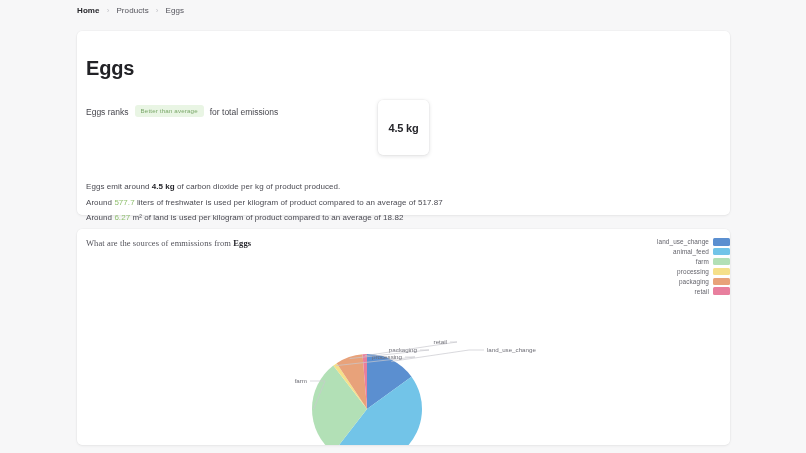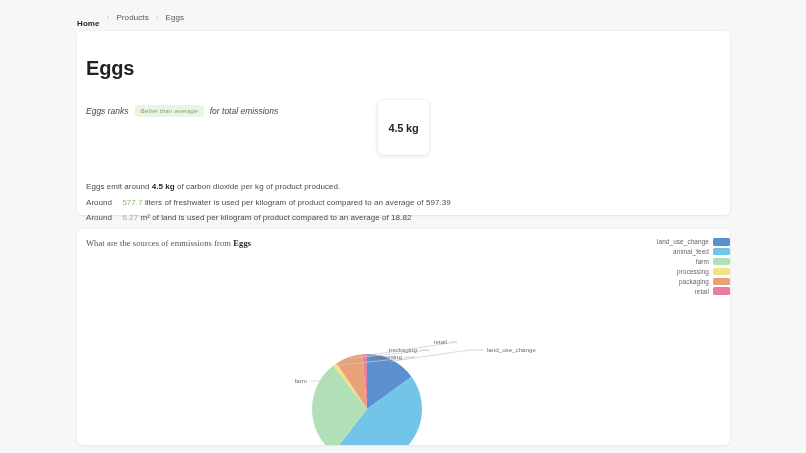--- a/index.html
+++ b/index.html
@@ -12,21 +12,21 @@
   }
   .page { position: relative; width: 806px; height: 453px; background: #f7f7f8; }
 
   
   .breadcrumb {
     position: absolute; left: 77px; top: 6px;
     display: flex; align-items: center; gap: 7px;
     font-size: 8px; color: #6f6f76; letter-spacing: .1px;
   }
   .crumb { color: #53535b; }
-  .crumb.home { color: #26262b; font-weight: 700; margin-top: 13px; }
+  .crumb.home { color: #26262b; font-weight: 700; }
   .crumb.current { color: #53535b; }
   .crumb-sep { color: #c3c3c9; font-size: 8px; }
 
   
   .card {
     position: absolute;
     background: #ffffff;
     border-radius: 5px;
     box-shadow: 0 1px 3px rgba(16,18,24,.06), 0 0 0 .6px rgba(20,22,30,.035);
   }
@@ -34,22 +34,22 @@
   #sources-card  { left: 77px; top: 229px; width: 653px; height: 216px; }
 
   
   .title {
     position: absolute; left: 9px; top: 13px;
     font-size: 20px; font-weight: 700; color: #222226;
     letter-spacing: -.2px;
   }
   .rank-row {
     position: absolute; left: 9px; top: 74px;
-    display: flex; align-items: center; gap: 6px;
-    font-size: 8.5px; color: #46464d; font-style: italic;
+    display: flex; align-items: flex-end; gap: 6px;
+    font-size: 8.5px; color: #46464d;
   }
   .badge {
     background: #e9f5e4; color: #7ba86a;
     border-radius: 3px; padding: 3px 6px 3px 6px;
     font-size: 6.2px; letter-spacing: .15px; line-height: 1;
     white-space: nowrap;
   }
   .rank-suffix { color: #46464d; }
 
   .kpi-card {
@@ -60,21 +60,21 @@
     display: flex; align-items: center; justify-content: center;
   }
   .kpi-value { font-size: 11px; font-weight: 700; color: #26262b; letter-spacing: -.2px; }
 
   .facts { position: absolute; left: 9px; top: 152px; width: 600px; }
   .fact {
     font-size: 8px; color: #4a4a52; line-height: 1;
     margin-bottom: 7.6px; letter-spacing: .05px;
   }
   .fact .b { font-weight: 700; color: #26262b; }
-  .fact .hl { color: #8fbf6e; margin-left: 8px; }
+  .fact .hl { color: #8fbf6e; }
 
   
   .sources-heading {
     position: absolute; left: 9px; top: 9px;
     font-size: 8.5px; color: #53535b; letter-spacing: .1px; font-family: Liberation Serif, serif;
   }
   .sources-heading .strong { font-weight: 700; color: #26262b; }
 
   .chart-area { position: absolute; left: 0; top: 24px; width: 653px; height: 192px; }
   .chart-svg { display: block; width: 653px; height: 192px; }
@@ -112,21 +112,21 @@
       <span class="badge">Better than average</span>
       <span class="rank-suffix">for total emissions</span>
     </div>
 
     <div class="kpi-card">
       <span class="kpi-value">4.5 kg</span>
     </div>
 
     <div class="facts" id="facts-container">
         <div class="fact"><span>Eggs emit around </span><span class="b">4.5 kg</span><span> of carbon dioxide per kg of product produced.</span></div>
-        <div class="fact"><span>Around </span><span class="hl">577.7</span><span> liters of freshwater is used per kilogram of product compared to an average of 597.39</span></div>
+        <div class="fact"><span>Around </span><span class="hl">577.7</span><span> liters of freshwater is used per kilogram of product compared to an average of 517.87</span></div>
         <div class="fact"><span>Around </span><span class="hl">6.27</span><span> m² of land is used per kilogram of product compared to an average of 18.82</span></div>
       </div>
   </section>
 
   <section class="card" id="sources-card">
     <div class="sources-heading">
       <span>What are the sources of emmissions from </span><span class="strong">Eggs</span>
     </div>
 
     <div class="chart-area">

